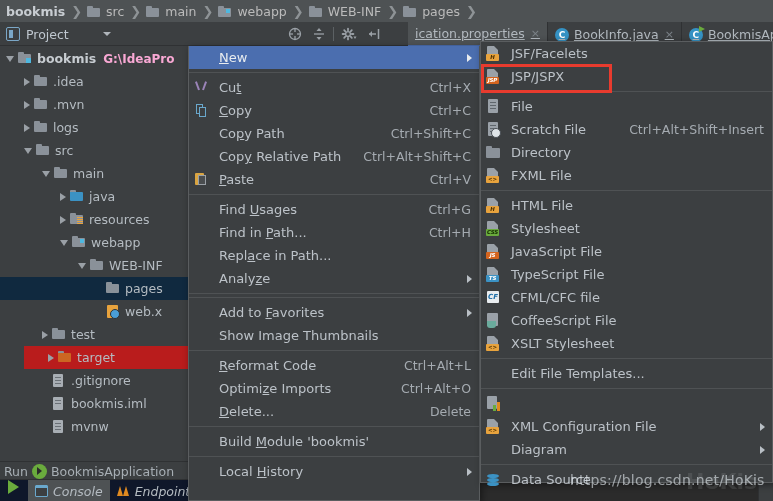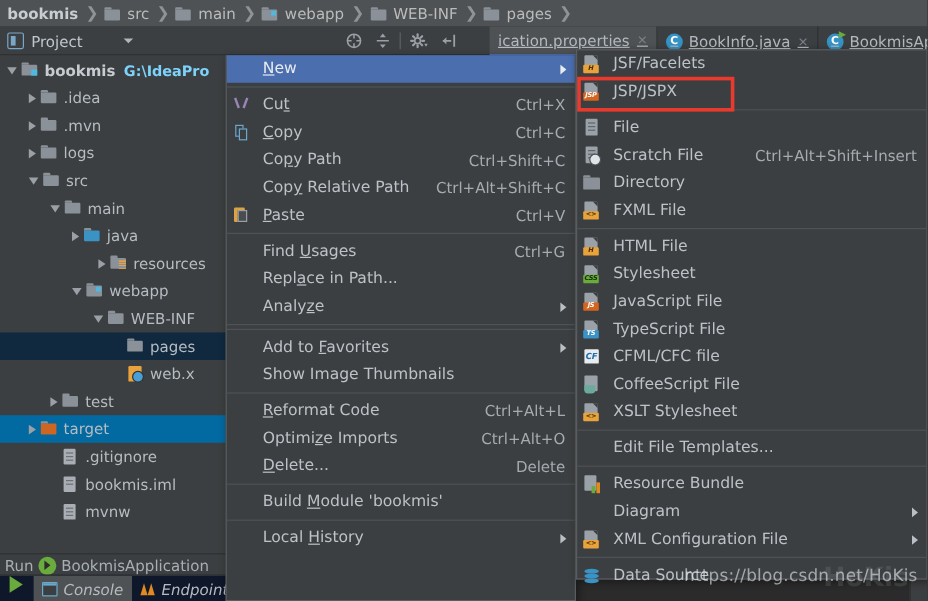--- a/index.html
+++ b/index.html
@@ -190,21 +190,21 @@
   .trow {
     position: relative;
     height: 23px;
     display: flex;
     align-items: center;
     white-space: nowrap;
     font-size: 12.5px;
     color: #b5bcc2;
   }
   .trow.sel { background: #10293f; }
-  .trow.tgt { background: #0369a1; }
+  .trow.tgt { background: #b91c1c; margin-left: 24px; }
   .twist {
     width: 0; height: 0;
     flex: none;
     margin-right: 3px;
   }
   .twist.closed {
     border-top: 4.5px solid transparent;
     border-bottom: 4.5px solid transparent;
     border-left: 6px solid #9aa0a6;
   }
@@ -253,21 +253,21 @@
   .ticon.xml .f {
     left: 2px; top: 0px; width: 11px; height: 13px;
     background: #e8a33d; border-radius: 1px;
   }
   .ticon.xml .f::before { display:none; }
   .ticon.xml .f::after {
     content:""; position:absolute; right:-2px; bottom:-1px;
     width:8px; height:8px; border-radius:50%;
     background:#4a9ed6; border:1px solid #2f3133;
   }
-  .tname .path { color: #7dd3fc; margin-left: 7px; font-size: 12px; }
+  .tname .path { color: #f9a8d4; margin-left: 7px; font-size: 12px; }
   .tname.bold { font-weight: bold; color: #c7ccd1; }
 
   
   #runbar {
     position: absolute;
     left: 0; top: 461px;
     width: 250px; height: 18px;
     display: flex; align-items: center;
     font-size: 12.5px; color: #a7aeb4;
     border-top: 1px solid #2f3133;
@@ -764,21 +764,21 @@
         </span>
         <span class="tname"><span>main</span></span>
       </div>
       <div class="trow" style="padding-left: 60px;">
         <span class="twist closed"></span>
         <span class="ticon blue">
           <span class="f"></span>
         </span>
         <span class="tname"><span>java</span></span>
       </div>
-      <div class="trow" style="padding-left: 82px;">
+      <div class="trow" style="padding-left: 60px;">
         <span class="twist closed"></span>
         <span class="ticon res">
           <span class="f"></span>
         </span>
         <span class="tname"><span>resources</span></span>
       </div>
       <div class="trow" style="padding-left: 60px;">
         <span class="twist open"></span>
         <span class="ticon tealdot">
           <span class="f"></span>
@@ -894,20 +894,24 @@
         </span>
         <span><span class="acc">P</span>aste</span>
         <span class="shortcut">Ctrl+V</span>
       </div>
       <div class="msep"></div>
       <div class="mi">
         <span>Find <span class="acc">U</span>sages</span>
         <span class="shortcut">Ctrl+G</span>
       </div>
       <div class="mi">
+        <span>Find in <span class="acc">P</span>ath...</span>
+        <span class="shortcut">Ctrl+H</span>
+      </div>
+      <div class="mi">
         <span>Repl<span class="acc">a</span>ce in Path...</span>
       </div>
       <div class="mi">
         <span>Analy<span class="acc">z</span>e</span>
         <span class="subarrow"></span>
       </div>
       <div class="msep"></div>
       <div class="msep"></div>
       <div class="mi">
         <span>Add to <span class="acc">F</span>avorites</span>
@@ -1063,34 +1067,33 @@
       </div>
       <div class="msep"></div>
       <div class="si">
         <span class="sic">
           <span class="rbico">
             <span class="pg"></span>
             <span class="b1"></span>
             <span class="b2"></span>
           </span>
         </span>
-        <span>Resource Bundle</span>
+      </div>
+      <div class="si">
+        <span class="sic">
+          <span class="tpl">
+            <span class="pg"></span>
+            <span class="tag fx">&lt;&gt;</span>
+          </span>
+        </span>
+        <span>XML Configuration File</span>
+        <span class="subarrow"></span>
       </div>
       <div class="si">
         <span>Diagram</span>
-        <span class="subarrow"></span>
-      </div>
-      <div class="si">
-        <span class="sic">
-          <span class="tpl">
-            <span class="pg"></span>
-            <span class="tag fx">&lt;&gt;</span>
-          </span>
-        </span>
-        <span>XML Configuration File</span>
         <span class="subarrow"></span>
       </div>
       <div class="msep"></div>
       <div class="si">
         <span class="sic">
           <span class="dsico">
             <i></i>
             <i></i>
             <i></i>
           </span>

